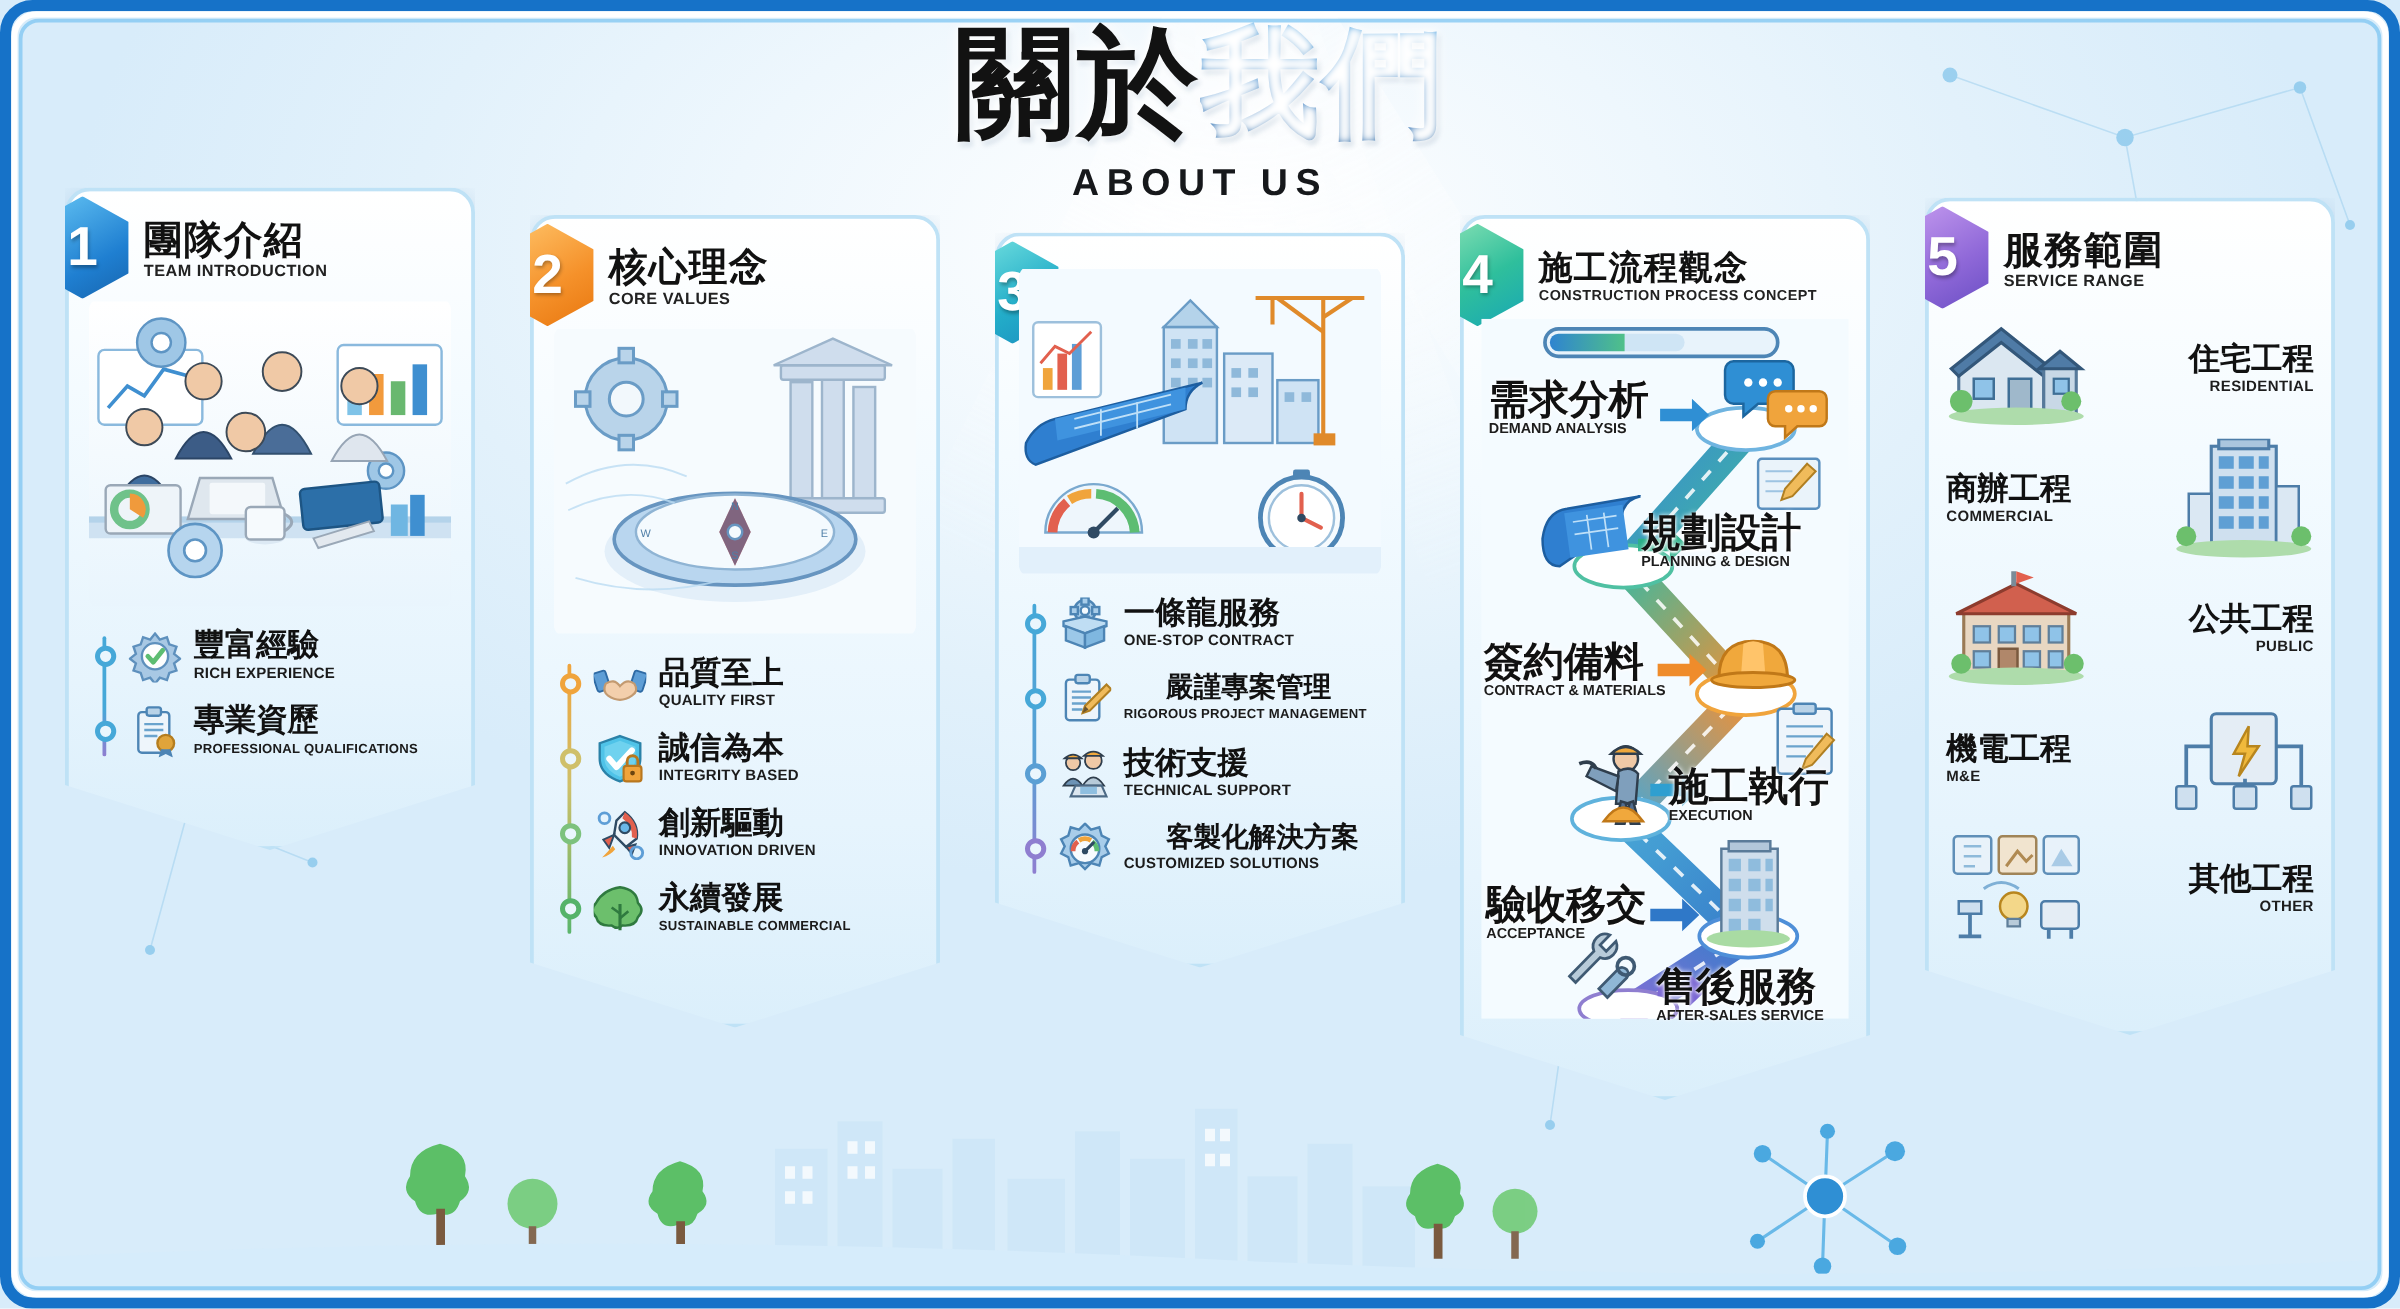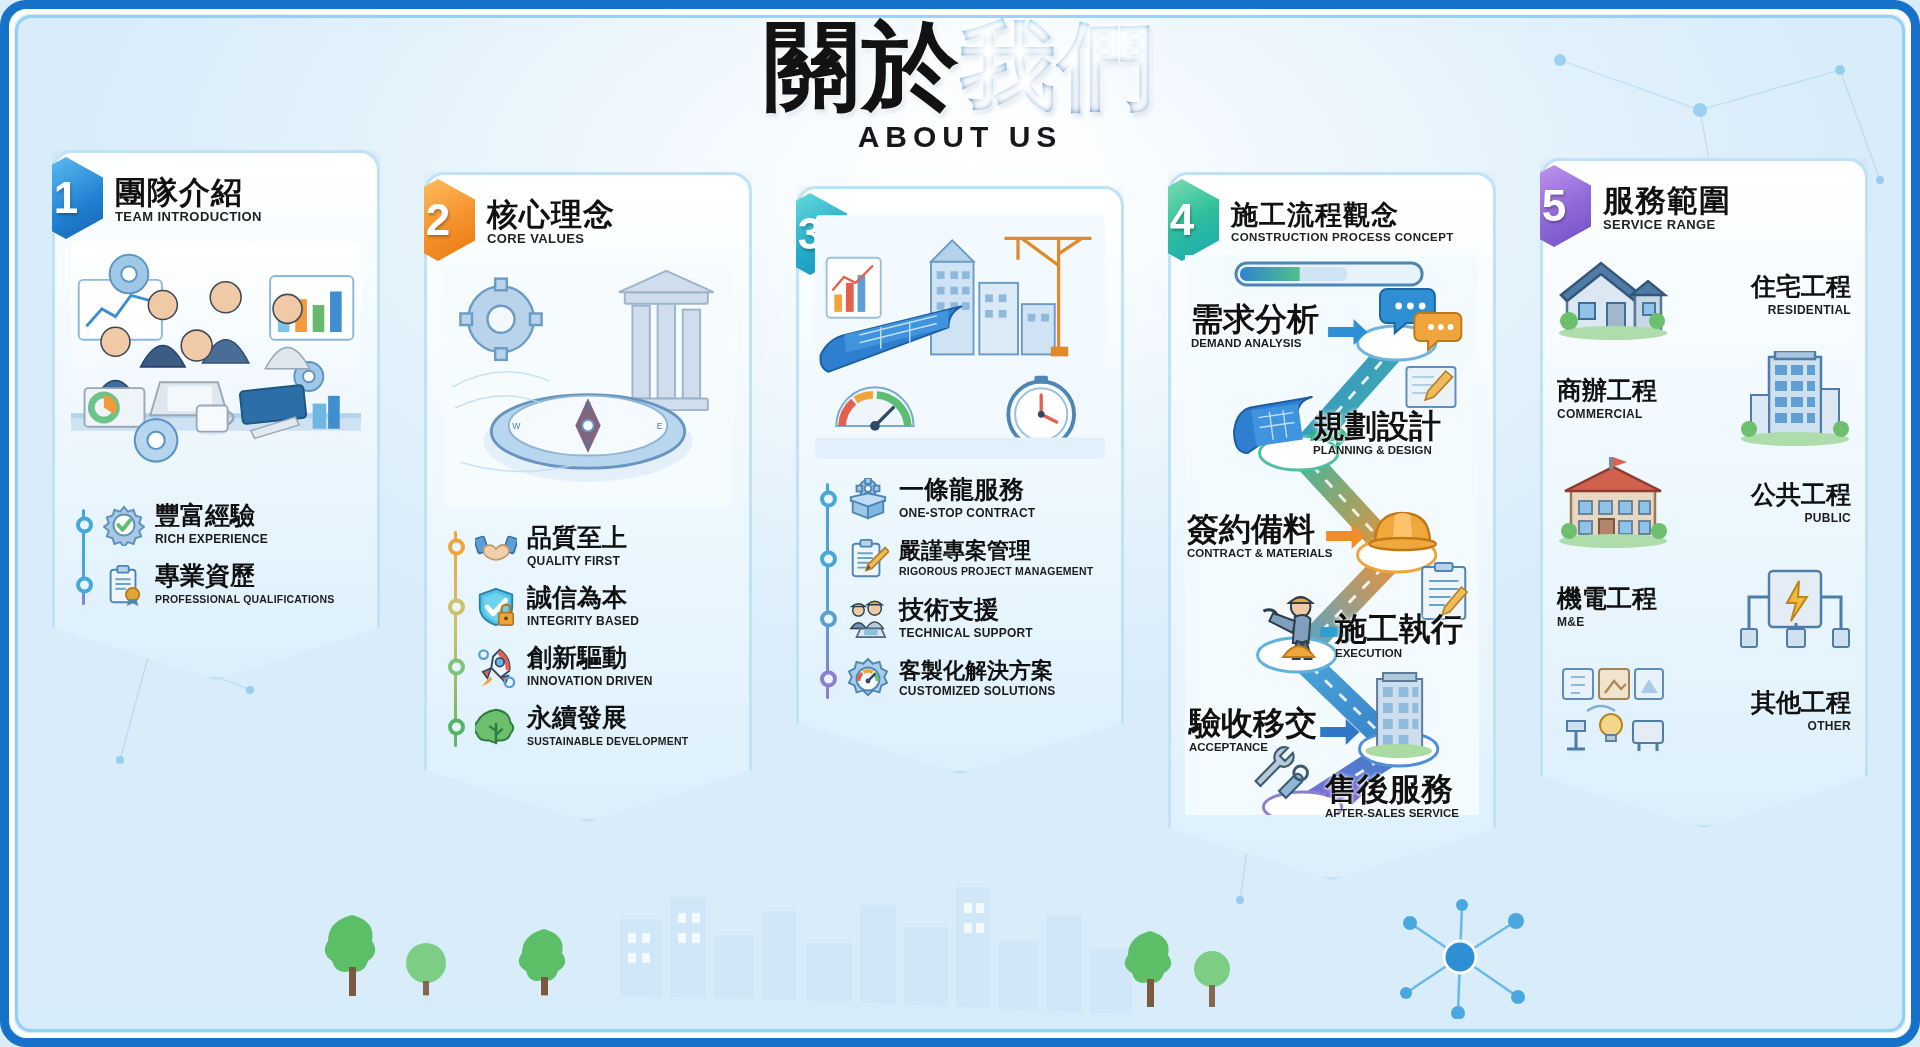--- a/index.html
+++ b/index.html
@@ -71,21 +71,21 @@
     font-size: 96px; font-weight: 900; letter-spacing: 2px; line-height: 1.06;
     font-family: "DejaVu Sans", "Liberation Sans", sans-serif;
     text-shadow: 0 0 6px #fff, 0 0 12px #fff, 2px 3px 4px rgba(20,70,120,.22);
   }
   .t-dark { color: #121212; }
   .t-blue {
     background: linear-gradient(180deg, #3aa0e6 0%, #1b6fc0 55%, #14579c 100%);
     -webkit-background-clip: text; background-clip: text; color: transparent;
   }
   .sub-title {
-    margin-top: 2px;
+    margin-top: 12px;
     font-size: 30px; font-weight: 800; letter-spacing: 6px; color: #16181b;
   }
 
   
   .cards {
     position: absolute; top: 150px; left: 52px; right: 52px;
     display: flex; justify-content: space-between; align-items: flex-start;
     z-index: 10;
   }
 
@@ -164,21 +164,21 @@
     width: 17px; height: 17px; border-radius: 50%;
     background: #eaf6fd; border: 4px solid #46a8d8;
   }
   .b-icon { width: 42px; height: 42px; flex: 0 0 42px; }
   .b-icon svg { width: 42px; height: 42px; display: block; }
   .b-text { line-height: 1.06; }
   .b-zh {
     font-size: 25px; font-weight: 900; color: #111; white-space: nowrap;
     font-family: "DejaVu Sans", "Liberation Sans", sans-serif;
   }
-  .b-zh.sm { font-size: 22px; }
+  .b-zh.sm { font-size: 22px; margin-left: 34px; }
   .b-en { font-size: 12px; font-weight: 800; color: #1b1b1b; letter-spacing: .2px; white-space: nowrap; margin-top: 12px; }
   .b-en.tiny { font-size: 10.5px; }
 
   
   .flow { position: relative; height: 560px; margin-top: 2px; }
   .flow svg { position: absolute; inset: 0; width: 100%; height: 100%; }
   .flow-label { position: absolute; line-height: 1.05; }
   .fl-zh { font-size: 32px; font-weight: 900; color: #111; white-space: nowrap;
            font-family: "DejaVu Sans","Liberation Sans",sans-serif; text-shadow: 0 1px 2px #fff, 0 0 4px #fff;}
   .fl-en { font-size: 11.5px; font-weight: 800; color: #1d1d1d; white-space: nowrap; text-shadow: 0 0 3px #fff;}
@@ -475,21 +475,21 @@
           <span class="dot" style="border-color:#55b36a"></span>
           <span class="b-icon">
             <svg viewBox="0 0 44 44">
               <path d="M22 4 q14 2 15 13 q6 6 0 12 q-2 8 -13 7 q-4 4 -9 0 q-11 1 -13 -7 q-6 -6 0 -12 Q8 6 22 4z" fill="#6cbf6c" stroke="#2f7a3f" stroke-width="2"></path>
               <path d="M22 40 V18" stroke="#2f7a3f" stroke-width="2.6" fill="none"></path>
               <path d="M22 26 l-7 -5 M22 30 l7 -6" stroke="#2f7a3f" stroke-width="2.2" fill="none"></path>
             </svg>
           </span>
           <span class="b-text">
             <span class="b-zh">永續發展</span><br>
-            <span class="b-en tiny">SUSTAINABLE DEVELOPMENT</span>
+            <span class="b-en tiny">SUSTAINABLE COMMERCIAL</span>
           </span>
         </div>
       </div>
     </div>
 
     <div class="card c3">
       <div class="hex h3">3</div>
 
       <div class="illus">
         <svg viewBox="0 0 300 252">

